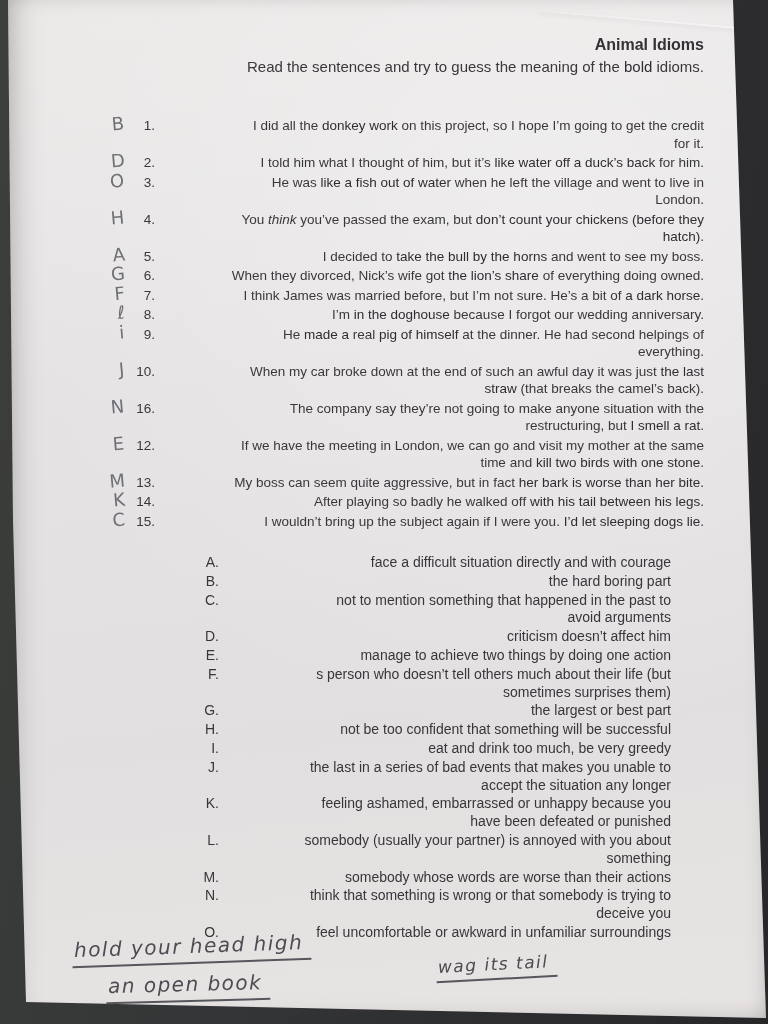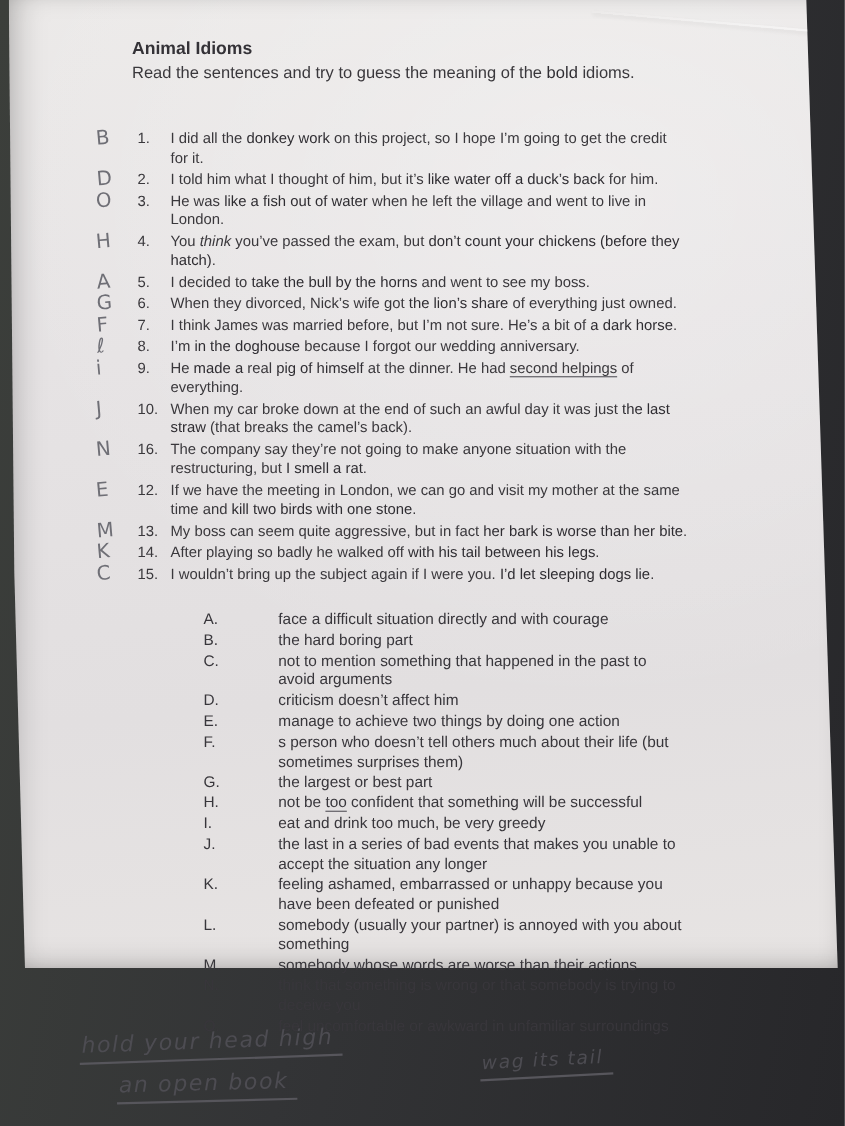--- a/index.html
+++ b/index.html
@@ -3,41 +3,42 @@
 <meta charset="utf-8">
 <style>
   html,body{margin:0;padding:0;}
   body{
     width:768px;height:1024px;overflow:hidden;
     background:linear-gradient(100deg,#3c3f3b 0%,#333436 45%,#27272a 100%);
     font-family:"Liberation Sans",sans-serif;
   }
   .photo{position:relative;width:768px;height:1024px;}
   .paper{
-    position:absolute;left:0;top:0;width:768px;height:880px;
+    position:absolute;left:0;top:0;width:768px;height:1024px;
     background:
       radial-gradient(120% 90% at 70% 20%, rgba(255,255,255,.28), rgba(255,255,255,0) 60%),
       linear-gradient(175deg,#eceae9 0%,#e6e3e4 35%,#e2dfe0 70%,#e7e4e3 100%);
     clip-path:polygon(8px 0, 733px 0, 766px 1018px, 26px 1002px, 13px 520px);
     box-shadow:inset 26px 0 34px -20px rgba(0,0,0,.38), inset -14px 0 26px -18px rgba(0,0,0,.28), inset 0 -18px 30px -20px rgba(0,0,0,.22);
+    text-align:right;
   }
   .crease{
     position:absolute;top:20px;right:-10px;width:240px;height:2px;
     background:linear-gradient(90deg,rgba(255,255,255,0),rgba(255,255,255,.55));
     box-shadow:0 2px 4px rgba(0,0,0,.08);
     transform:rotate(5deg);
   }
   .content{
     position:absolute;left:88px;top:36px;width:616px;color:#3a383c;
   }
   .title{font-size:16px;font-weight:bold;margin:0 0 4px 32px;color:#343237;}
   .subtitle{font-size:15px;margin:0 0 0 32px;white-space:pre-wrap;}
   .b{font-weight:normal;color:#2f2d32;}
   .i{font-style:italic;}
-  .u{text-decoration:underline;text-underline-offset:3px;text-decoration-color:#55535a;}
+  .u{text-underline-offset:3px;text-decoration-color:#55535a;}
   .questions{margin-top:42px;}
   .q-row{
     display:grid;grid-template-columns:37px 30px 1fr;
     font-size:13.5px;line-height:17.5px;margin-bottom:2px;
   }
   .q-text{white-space:pre-wrap;}
   .hand-letter{
     font-family:"DejaVu Sans",sans-serif;
     font-size:18px;line-height:1;color:#6f6f76;
     transform:rotate(-5deg);display:inline-block;margin-top:-1px;
@@ -98,21 +99,21 @@
 
   <div class="q-row">
     <span class="hand-letter">A</span>
     <span class="q-num">5.</span>
     <span class="q-text"><span>I decided to </span><span class="b">take the bull by the horns</span><span> and went to see my boss.</span></span>
   </div>
 
   <div class="q-row">
     <span class="hand-letter">G</span>
     <span class="q-num">6.</span>
-    <span class="q-text"><span>When they divorced, Nick’s wife got </span><span class="b">the lion’s share</span><span> of everything just owned.</span></span>
+    <span class="q-text"><span>When they divorced, Nick’s wife got </span><span class="b">the lion’s share</span><span> of everything doing owned.</span></span>
   </div>
 
   <div class="q-row">
     <span class="hand-letter">F</span>
     <span class="q-num">7.</span>
     <span class="q-text"><span>I think James was married before, but I’m not sure. He’s a bit of </span><span class="b">a dark horse</span><span>.</span></span>
   </div>
 
   <div class="q-row">
     <span class="hand-letter">ℓ</span>

